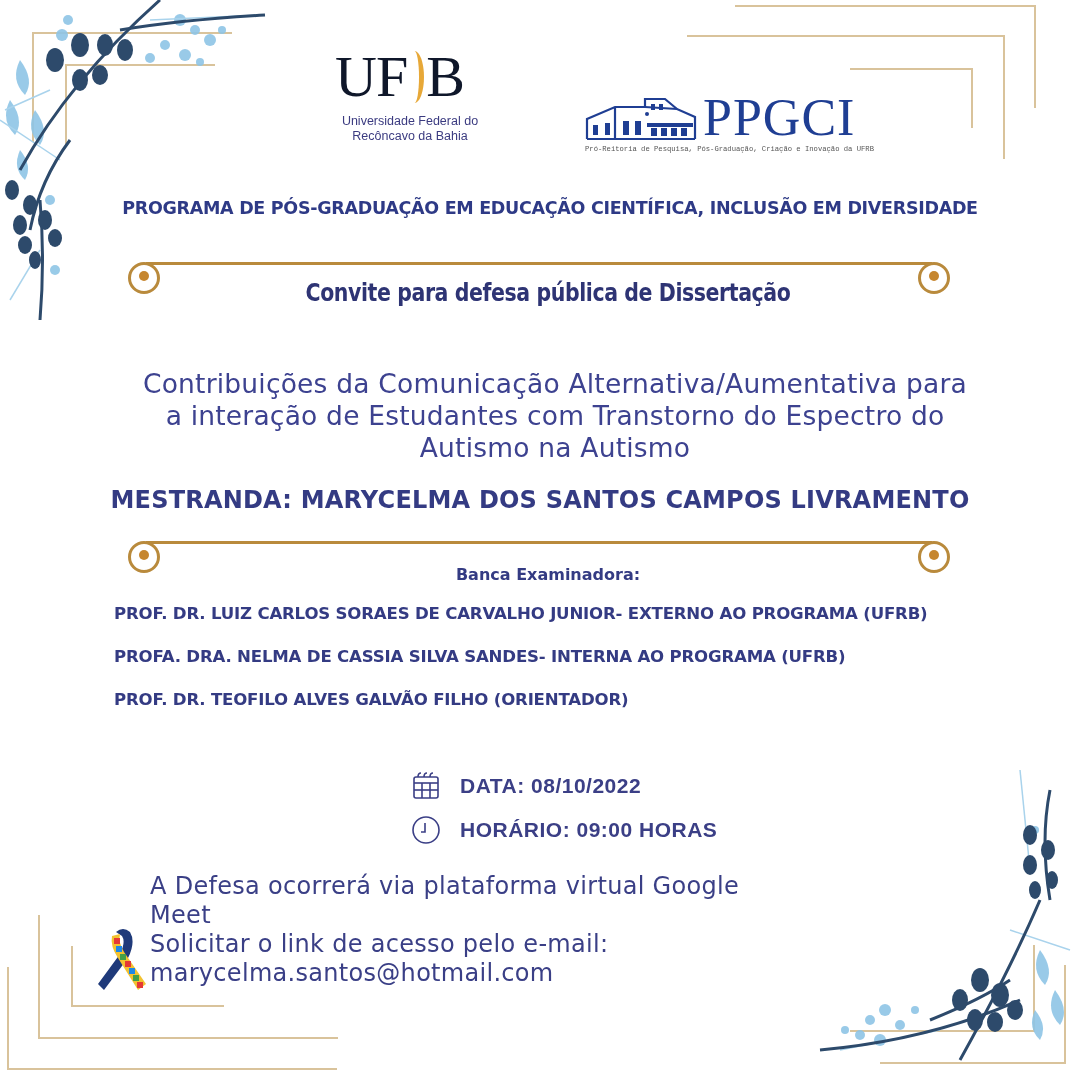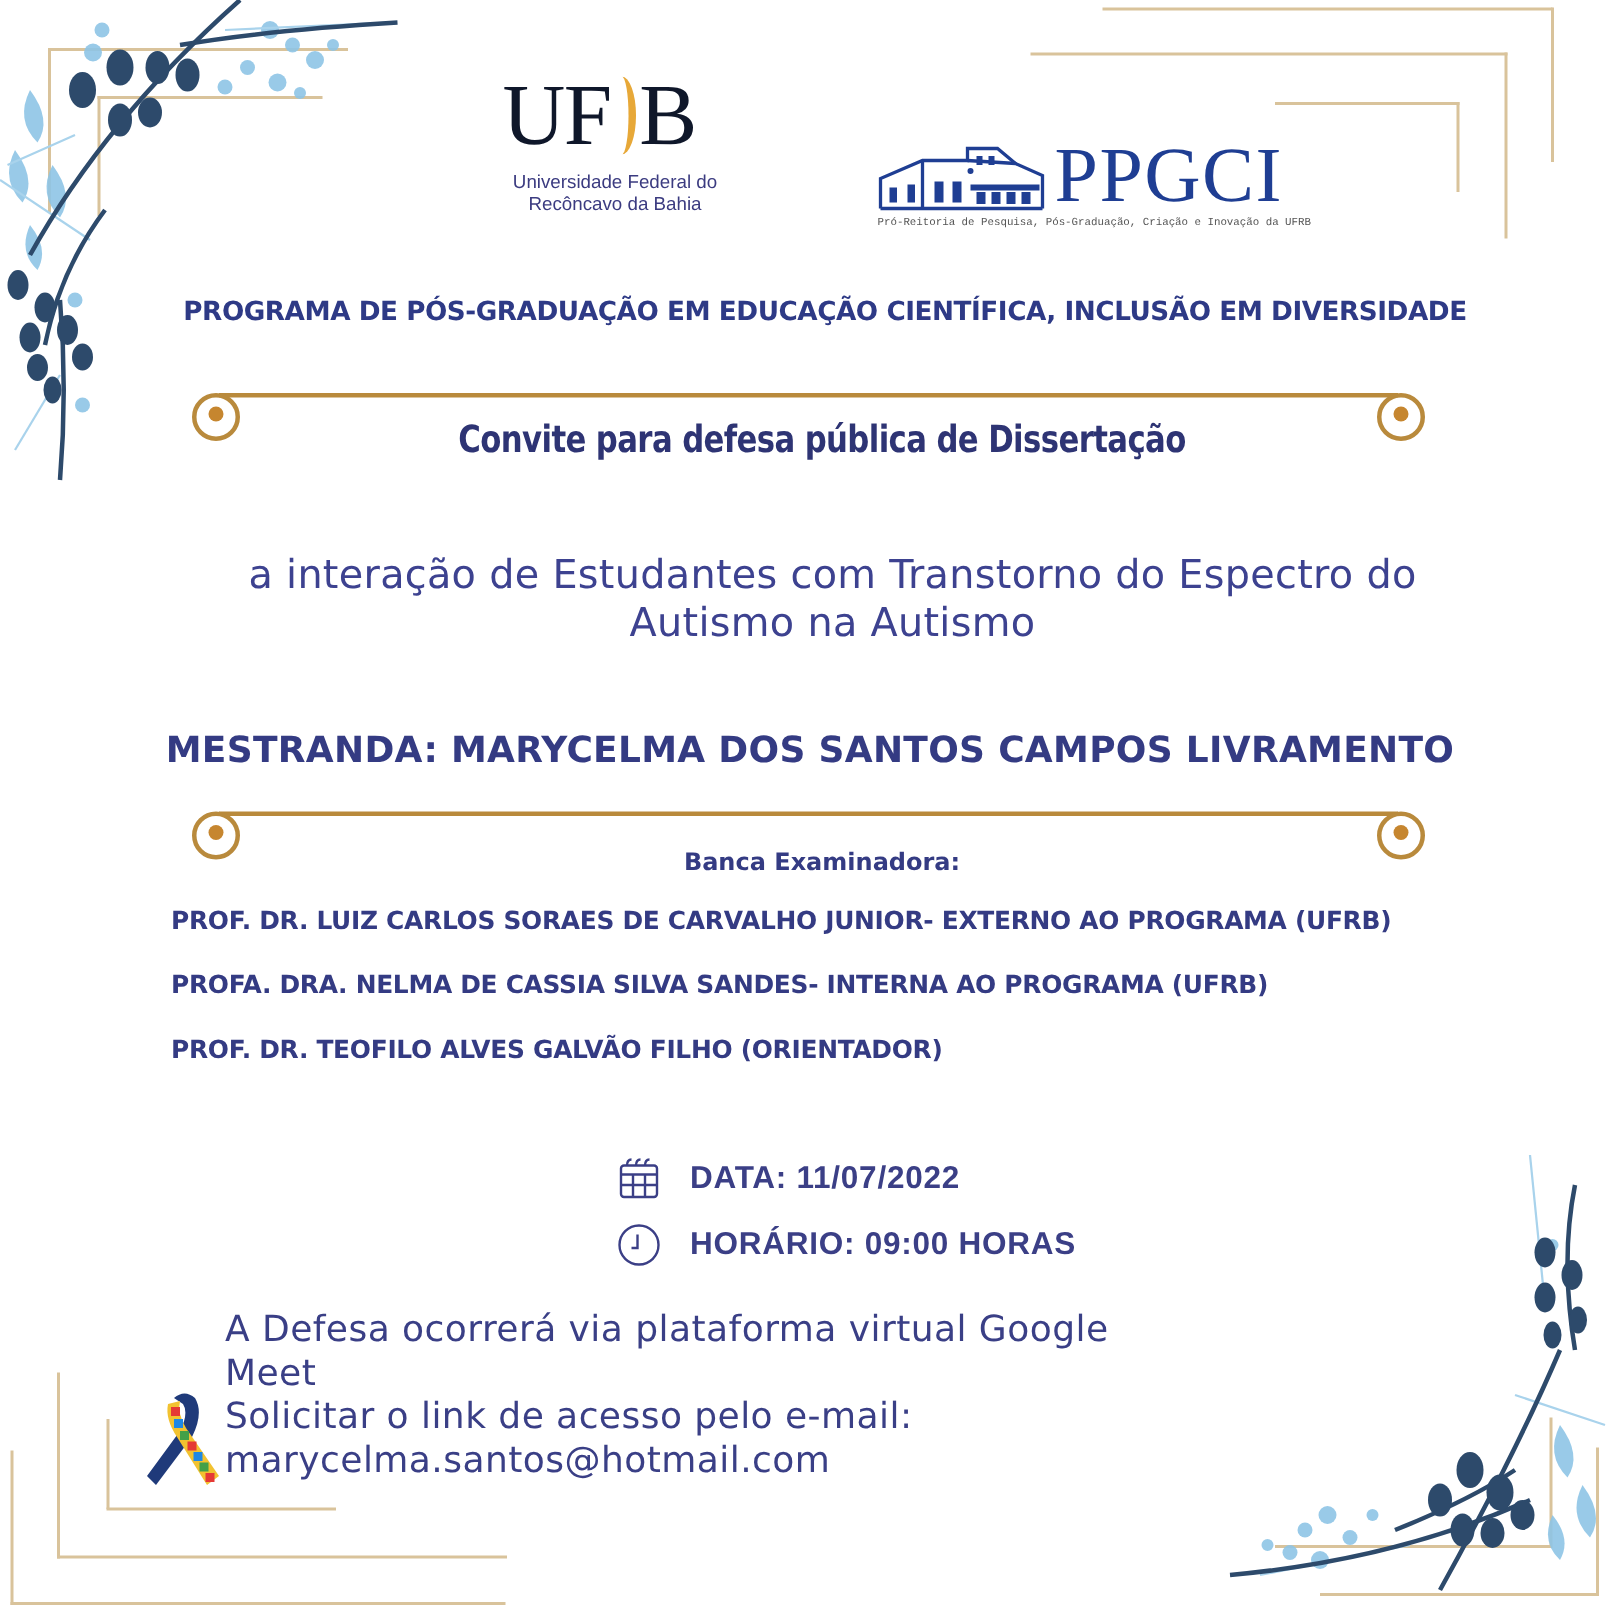--- a/index.html
+++ b/index.html
@@ -211,20 +211,21 @@
   <div class="bar"></div>
   <div class="curl l"></div>
     <div class="dot l"></div>
   <div class="curl r"></div>
     <div class="dot r"></div>
 </div>
 
 <div class="abs invite">Convite para defesa pública de Dissertação</div>
 
 <div class="abs title">
+  <div>Contribuições da Comunicação Alternativa/Aumentativa para</div>
   <div>a interação de Estudantes com Transtorno do Espectro do</div>
   <div>Autismo na Autismo</div>
 </div>
 
 <div class="abs student">MESTRANDA: MARYCELMA DOS SANTOS CAMPOS LIVRAMENTO</div>
 
 <div class="scroll" style="top:541px;">
   <div class="bar"></div>
   <div class="curl l"></div>
     <div class="dot l"></div>
@@ -246,21 +247,21 @@
         <g fill="none" stroke="#3b3f86" stroke-width="1.6">
           <rect x="3" y="6" width="24" height="21" rx="2"></rect>
           <line x1="3" y1="12" x2="27" y2="12"></line>
           <line x1="3" y1="19" x2="27" y2="19"></line>
           <line x1="11" y1="12" x2="11" y2="27"></line>
           <line x1="19" y1="12" x2="19" y2="27"></line>
           <path d="M7 6 q0 -4 3 -4 M13 6 q0 -4 3 -4 M19 6 q0 -4 3 -4"></path>
         </g>
       </svg>
     </span>
-    <span class="info-text">DATA:  11/07/2022</span>
+    <span class="info-text">DATA:  08/10/2022</span>
   </div>
   <div class="info-row">
     <span class="icon">
       <svg width="30" height="30" viewBox="0 0 30 30">
         <g fill="none" stroke="#3b3f86" stroke-width="1.6">
           <circle cx="15" cy="15" r="13"></circle>
           <path d="M14 8 L14 17 L10 17"></path>
         </g>
       </svg>
     </span>

